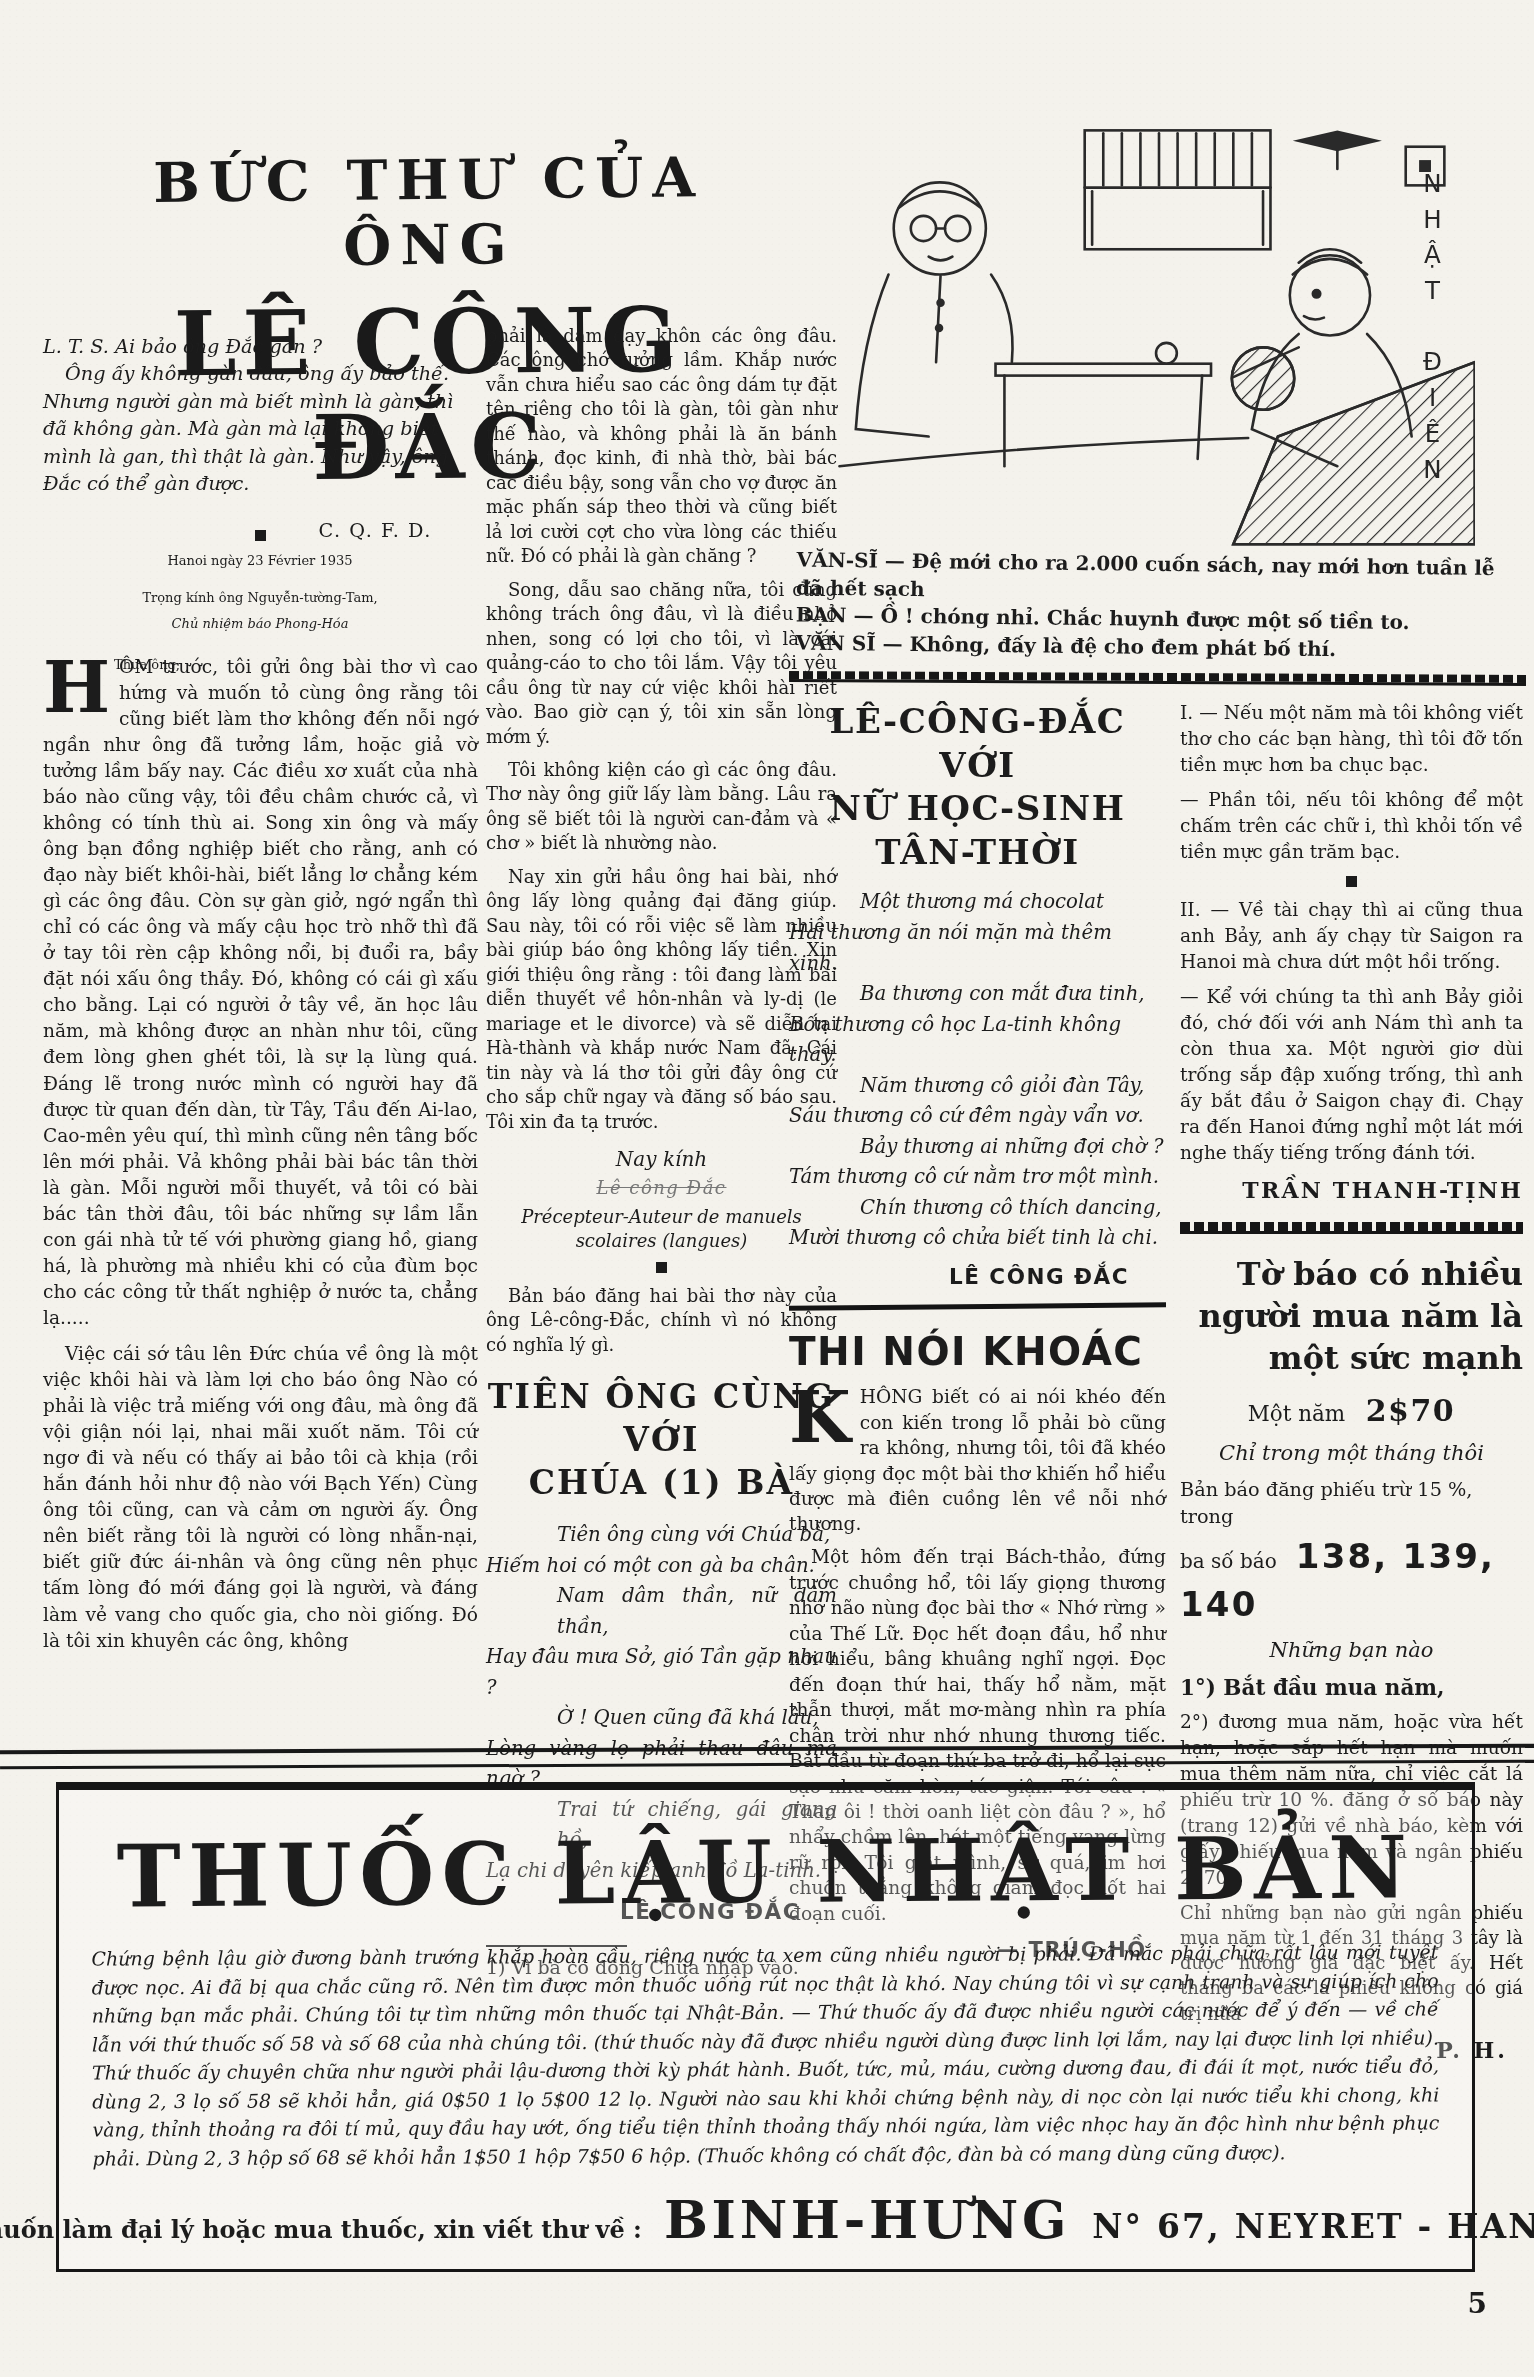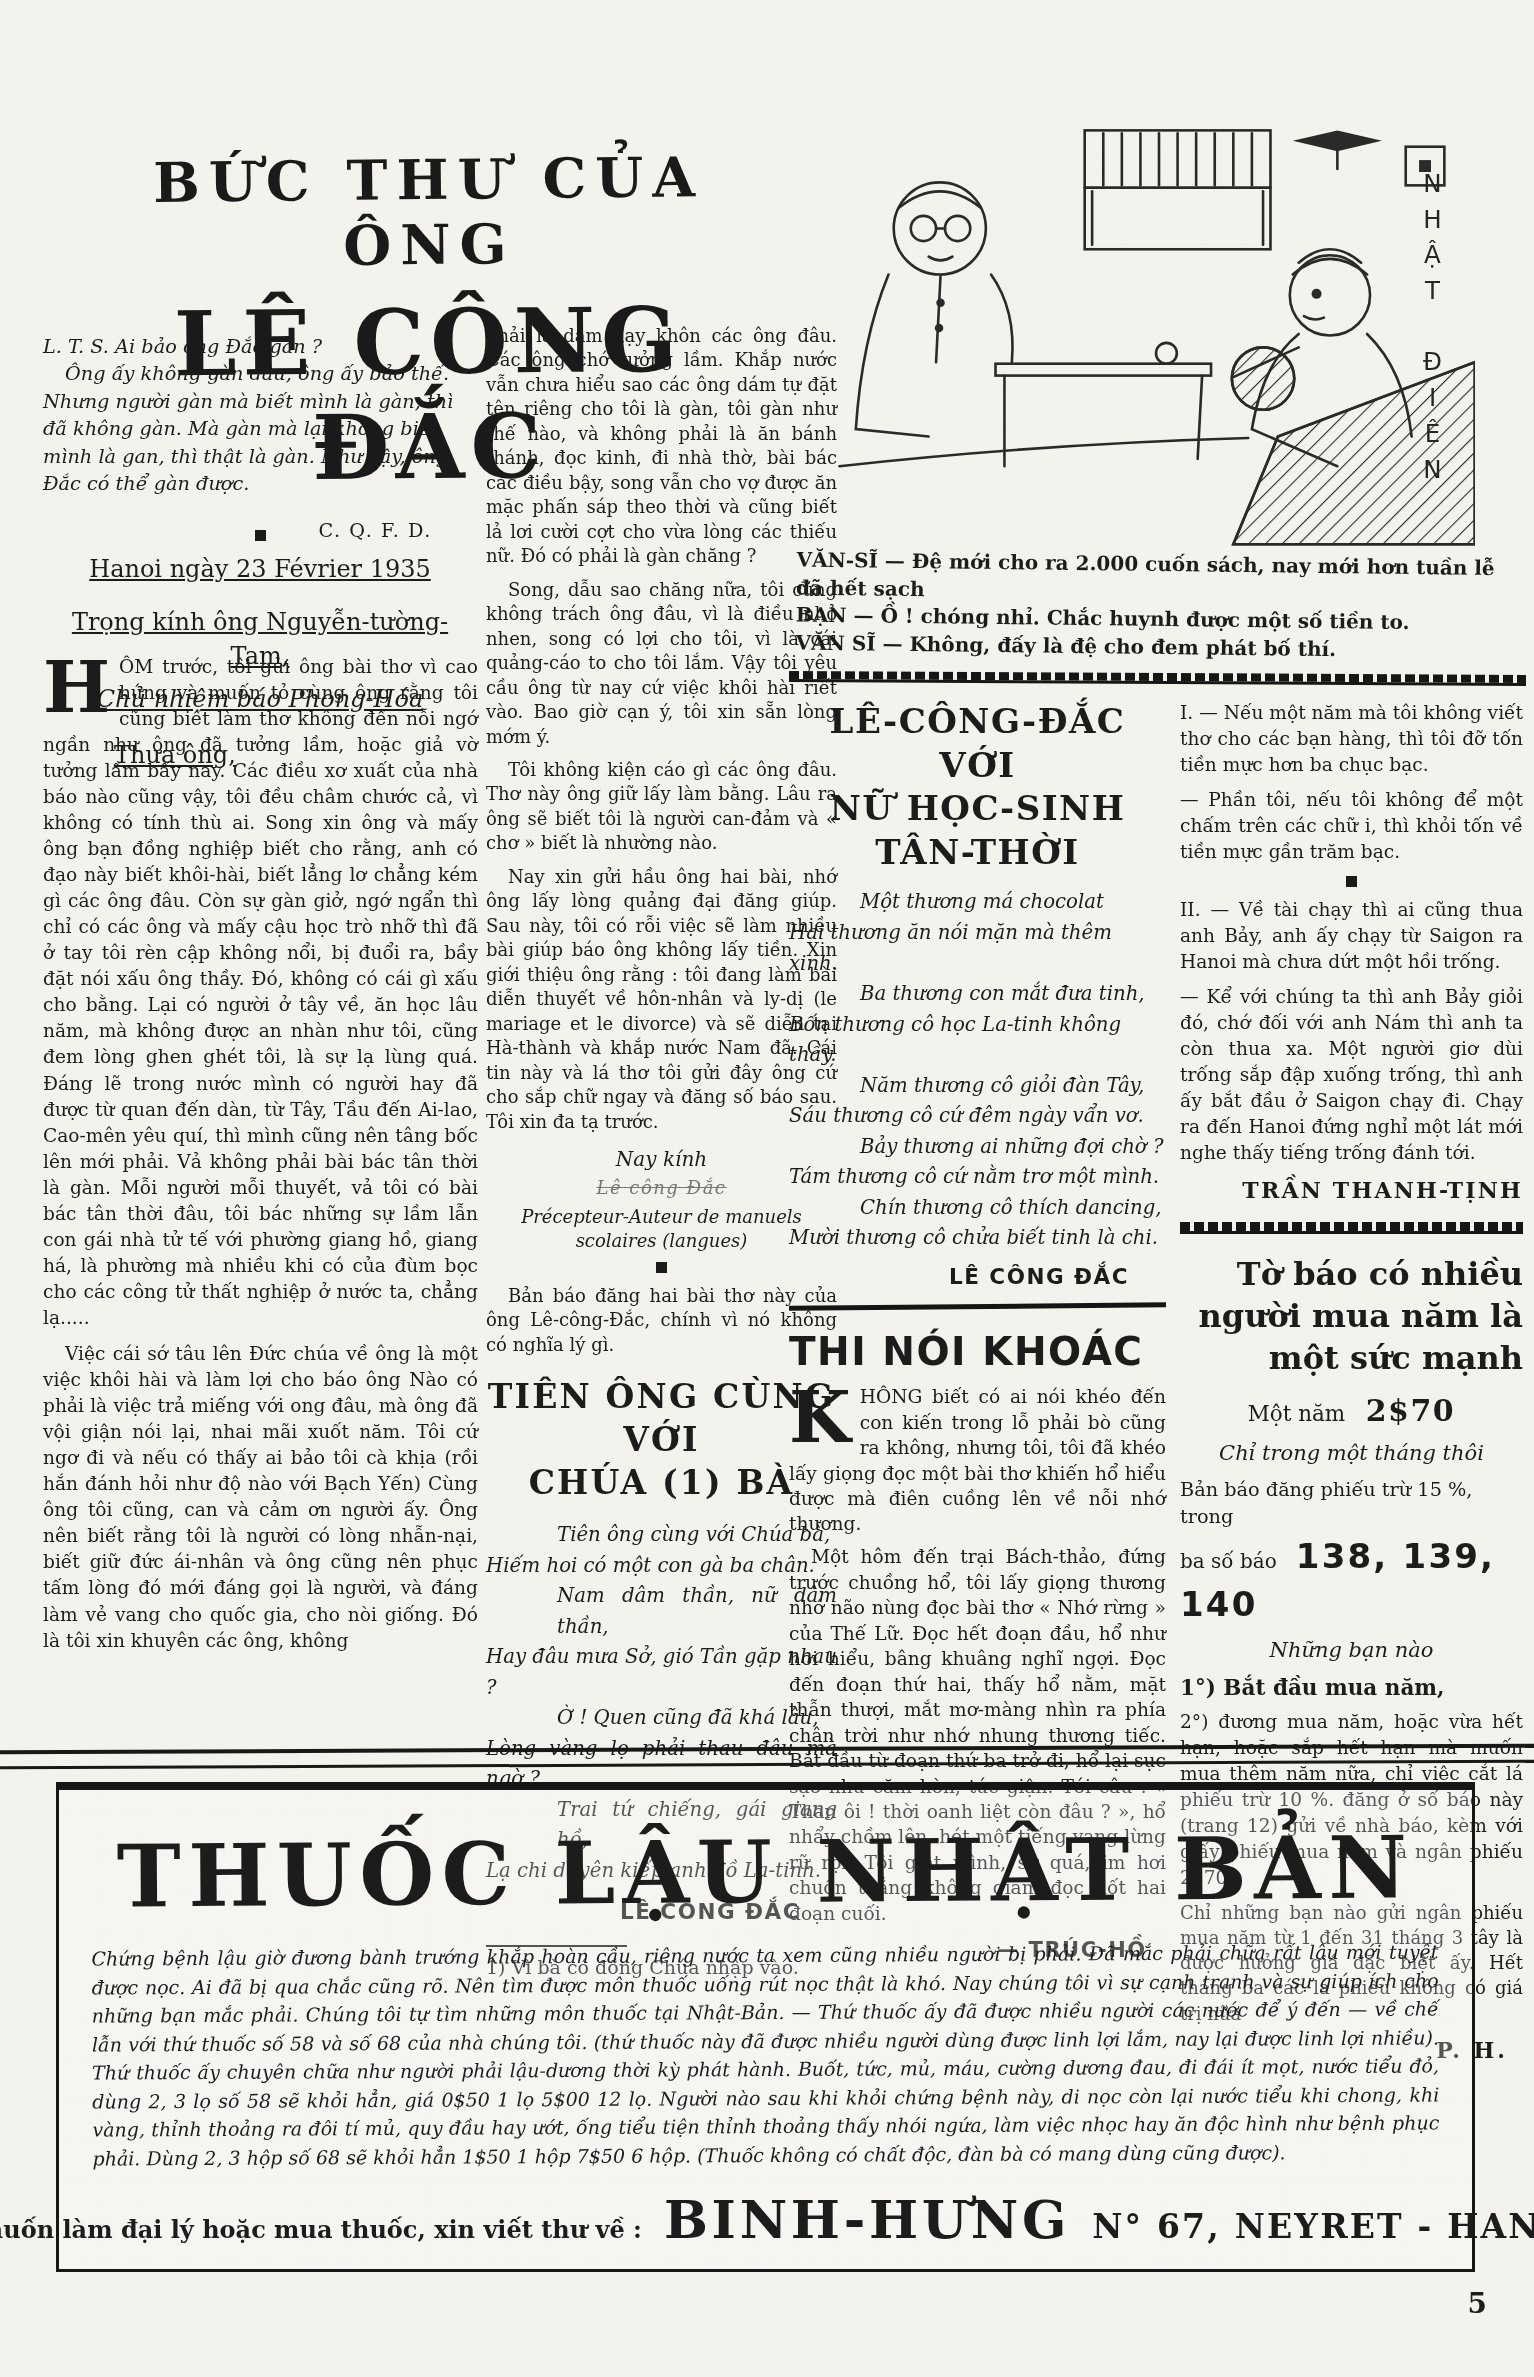--- a/index.html
+++ b/index.html
@@ -15,21 +15,21 @@
   .headline .l1 { font-size:55px; font-weight:bold; letter-spacing:9px; transform:rotate(-0.6deg); }
   .headline .l2 { font-size:89px; font-weight:bold; letter-spacing:6px; margin-top:12px; transform:rotate(-0.5deg); }
   
   .just { text-align:justify; }
   .ind  { text-indent:22px; }
   .orn { width:11px; height:11px; background:#1b1b1b; margin:10.4px auto; }
   
   .lts { position:absolute; left:43px; top:333px; width:434px; font-style:italic; font-size:19.3px; line-height:1.42; }
   .lts p { margin:0; }
   .lts .cqfd { text-align:right; padding-right:45px; font-style:normal; margin-top:19.3px; letter-spacing:1.5px; }
-  .intro { position:absolute; left:43px; top:520px; width:434px; font-size:24px; line-height:1.45;text-decoration:underline; }
+  .intro { position:absolute; left:43px; top:520px; width:434px; font-size:13px; line-height:1.45; }
   .intro .dateline { text-align:center; margin:7.4px 0 18px; }
   .intro .sal1 { text-align:center; }
   .intro .sal2 { text-align:center; font-style:italic; margin-top:7.4px; }
   .intro .sal3 { padding-left:71px; margin-top:22px; }
   .col1 { position:absolute; left:43px; top:654px; width:435px; font-size:18.6px; line-height:1.40; }
   .col1 p { margin:0 0 10.4px; }
   .dropcap { float:left; font-size:71px; line-height:0.78; font-weight:bold; padding:6px 9px 0 0; }
   
   .col2 { position:absolute; left:486px; top:324px; width:351px; font-size:18px; line-height:1.36; }
   .col2 p { margin:0 0 9px; }

